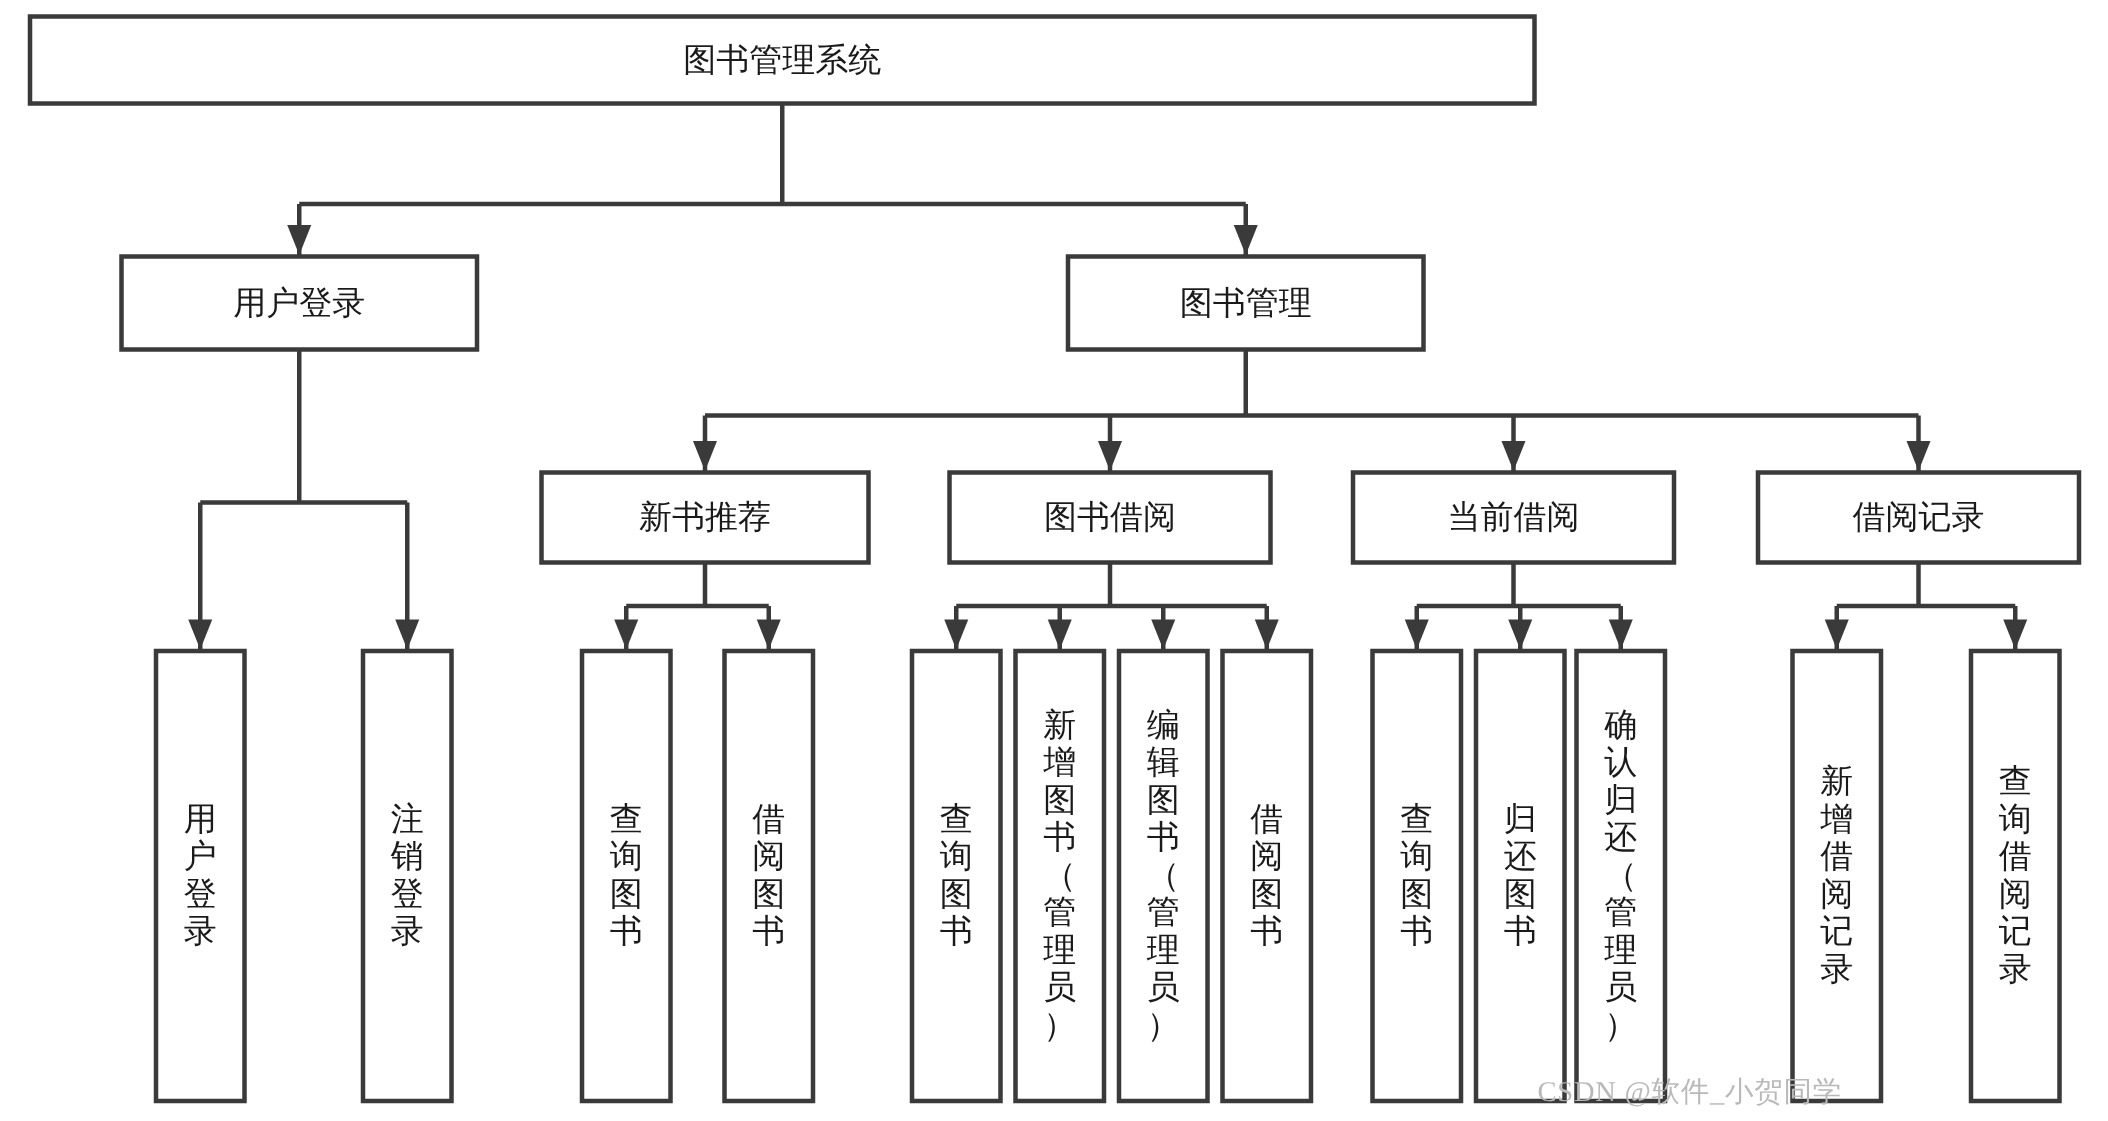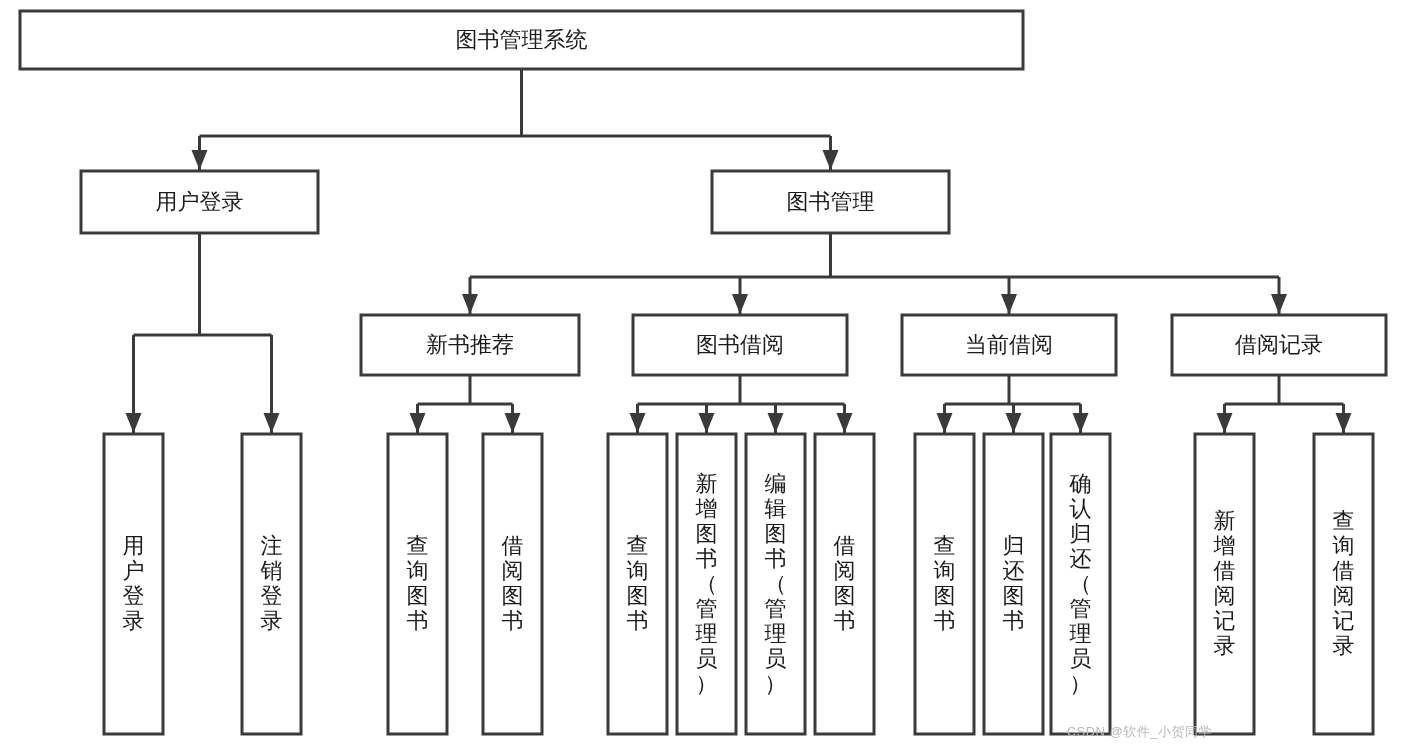--- a/index.html
+++ b/index.html
@@ -50,24 +50,24 @@
     dominant-baseline: middle;
   }
   .node-label-v {
     font-family: "DejaVu Sans", "Liberation Sans", sans-serif;
     font-size: 22px;
     fill: #1a1a1a;
     text-anchor: middle;
   }
   .watermark {
     position: absolute;
-    right: 26px;
+    right: 10px;
     bottom: 6px;
-    font-family: Liberation Sans, sans-serif;
-    font-size: 13px;
+    font-family: Liberation Serif, serif;
+    font-size: 19px;
     color: #b9b9b9;
     white-space: nowrap;
     letter-spacing: 0.5px;
     user-select: none;
   }
 </style>
 </head>
 <body>
 
 <div id="diagram-root">

